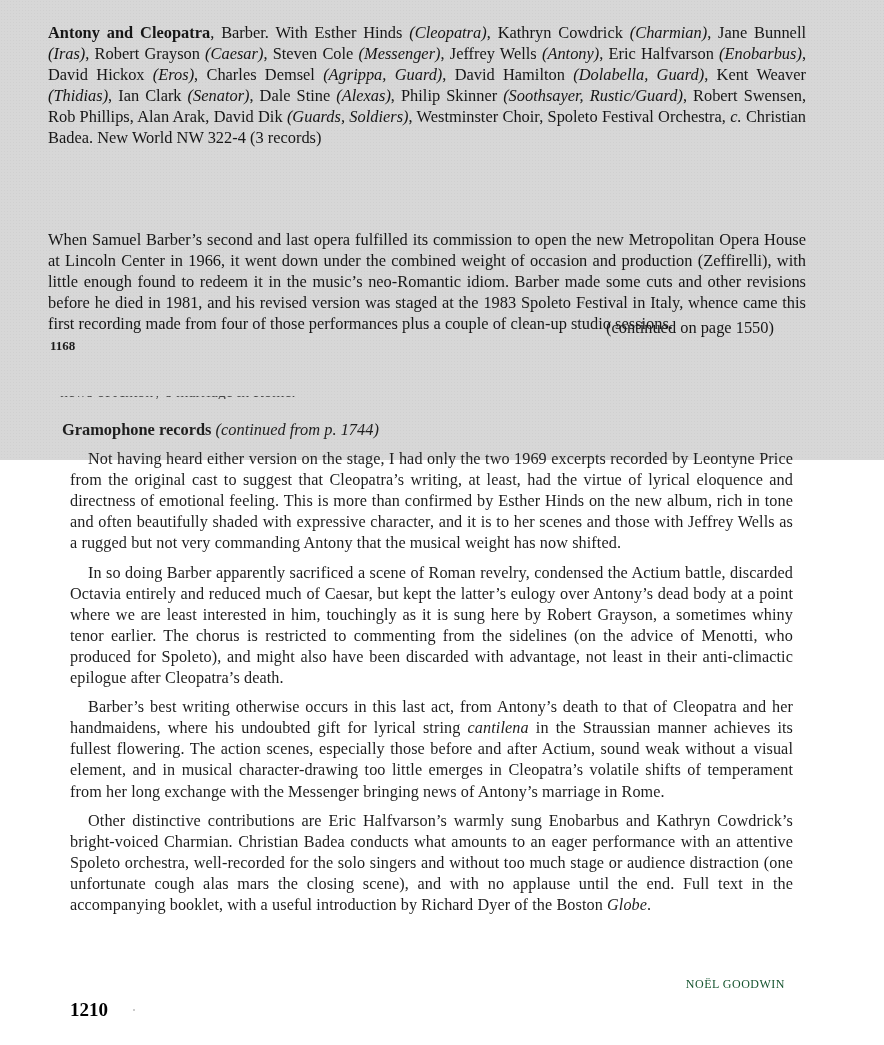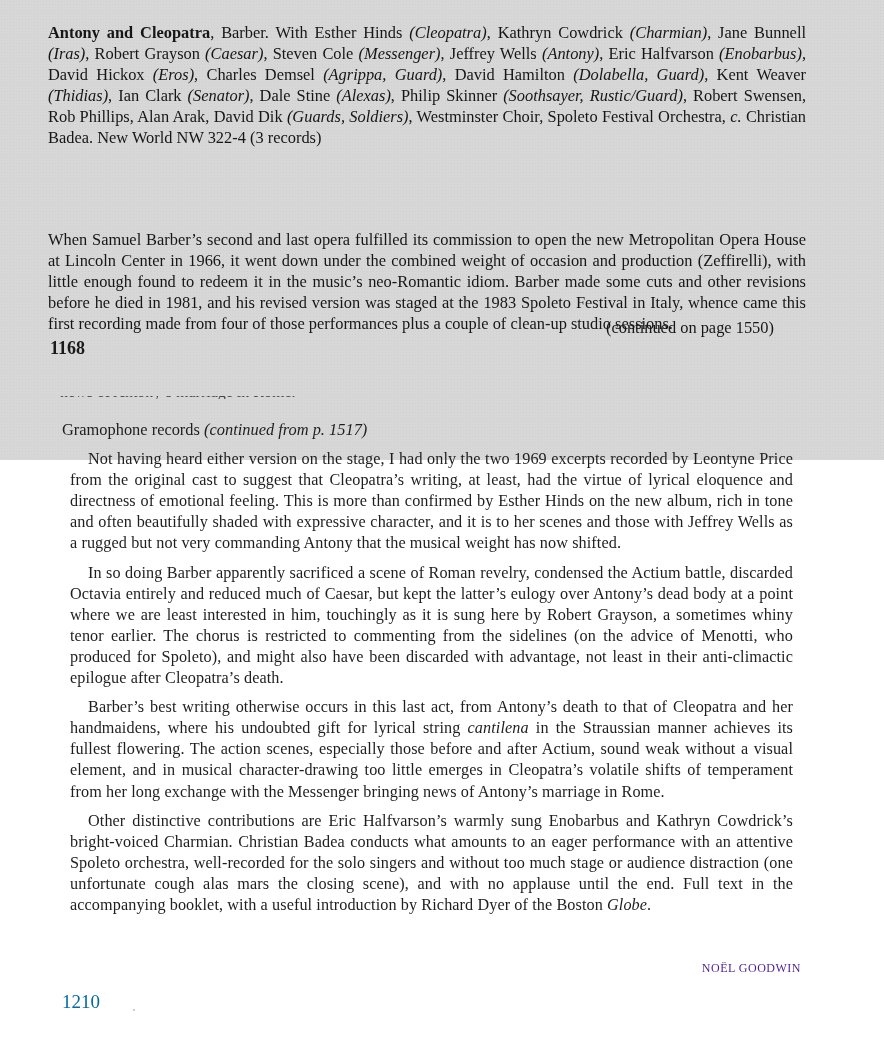--- a/index.html
+++ b/index.html
@@ -38,21 +38,21 @@
     .continued-note {
       position: absolute;
       left: 606px; top: 318px;
       font-size: 16.4px;
       color: #161616;
       margin: 0;
     }
     .page-num-top {
       position: absolute;
       left: 50px; top: 338px;
-      font-size: 18px;
+      font-size: 13px;
       font-weight: bold;
       color: #1a1a1a;
       margin: 0;
     }
     .clipped-line {
       position: absolute;
       left: 60px; top: 396px;
       width: 500px; height: 3px;
       overflow: hidden;
     }
@@ -68,43 +68,44 @@
       left: 62px; top: 419px;
       width: 739px;
       font-size: 16.2px;
       line-height: 21.1px;
       color: #1e1e1e;
     }
     .section-heading {
       margin: 0 0 9px 0;
       font-size: 16.4px;
     }
-    .section-heading b { font-weight: normal; }
+    .section-heading b { font-weight: bold; }
     .section-heading i { font-style: italic; }
     .para {
       margin: 8px;
       text-align: justify;
       text-indent: 18px;
       letter-spacing: 0.1px;
     }
     .para i { }
     .signature {
       position: absolute;
       right: 83px; top: 961px;
       font-size: 12px;
       letter-spacing: 0.5px;
-      color: #4c1d95;
-      margin: 0;
+      color: #14532d;
+      margin: 16px;
     }
     .page-num-bottom {
       position: absolute;
       left: 62px; top: 991px;
       font-size: 19px;
-      color: #0369a1;
-      margin: 0;
+      color: #000000;
+      margin: 8px;
+      font-weight: bold;
     }
     .speck {
       position: absolute;
       left: 133px; top: 1009px;
       width: 2px; height: 2px;
       background: #bbb;
       border-radius: 1px;
     }
   </style>
 </head>
@@ -117,21 +118,21 @@
   <p class="page-num-top">1168</p>
 </div>
 
 <div class="clipped-line">
   <span>news of Antony’s marriage in Rome.</span>
 </div>
 
 <div class="bottom-section">
   <p class="section-heading">
     <b>Gramophone records</b>
-    <i>(continued from p. 1517)</i>
+    <i>(continued from p. 1744)</i>
   </p>
   <p class="para"><span>Not having heard either version on the stage, I had only the two 1969 excerpts recorded by Leontyne Price from the original cast to suggest that Cleopatra’s writing, at least, had the virtue of lyrical eloquence and directness of emotional feeling. This is more than confirmed by Esther Hinds on the new album, rich in tone and often beautifully shaded with expressive character, and it is to her scenes and those with Jeffrey Wells as a rugged but not very commanding Antony that the musical weight has now shifted.</span></p>
   <p class="para"><span>In so doing Barber apparently sacrificed a scene of Roman revelry, condensed the Actium battle, discarded Octavia entirely and reduced much of Caesar, but kept the latter’s eulogy over Antony’s dead body at a point where we are least interested in him, touchingly as it is sung here by Robert Grayson, a sometimes whiny tenor earlier. The chorus is restricted to commenting from the sidelines (on the advice of Menotti, who produced for Spoleto), and might also have been discarded with advantage, not least in their anti-climactic epilogue after Cleopatra’s death.</span></p>
   <p class="para"><span>Barber’s best writing otherwise occurs in this last act, from Antony’s death to that of Cleopatra and her handmaidens, where his undoubted gift for lyrical string </span><i>cantilena</i><span> in the Straussian manner achieves its fullest flowering. The action scenes, especially those before and after Actium, sound weak without a visual element, and in musical character-drawing too little emerges in Cleopatra’s volatile shifts of temperament from her long exchange with the Messenger bringing news of Antony’s marriage in Rome.</span></p>
   <p class="para"><span>Other distinctive contributions are Eric Halfvarson’s warmly sung Enobarbus and Kathryn Cowdrick’s bright-voiced Charmian. Christian Badea conducts what amounts to an eager performance with an attentive Spoleto orchestra, well-recorded for the solo singers and without too much stage or audience distraction (one unfortunate cough alas mars the closing scene), and with no applause until the end. Full text in the accompanying booklet, with a useful introduction by Richard Dyer of the Boston </span><i>Globe</i><span>.</span></p>
 </div>
 
 <p class="signature">NOËL GOODWIN</p>
 <p class="page-num-bottom">1210</p>
 <div class="speck"></div>

